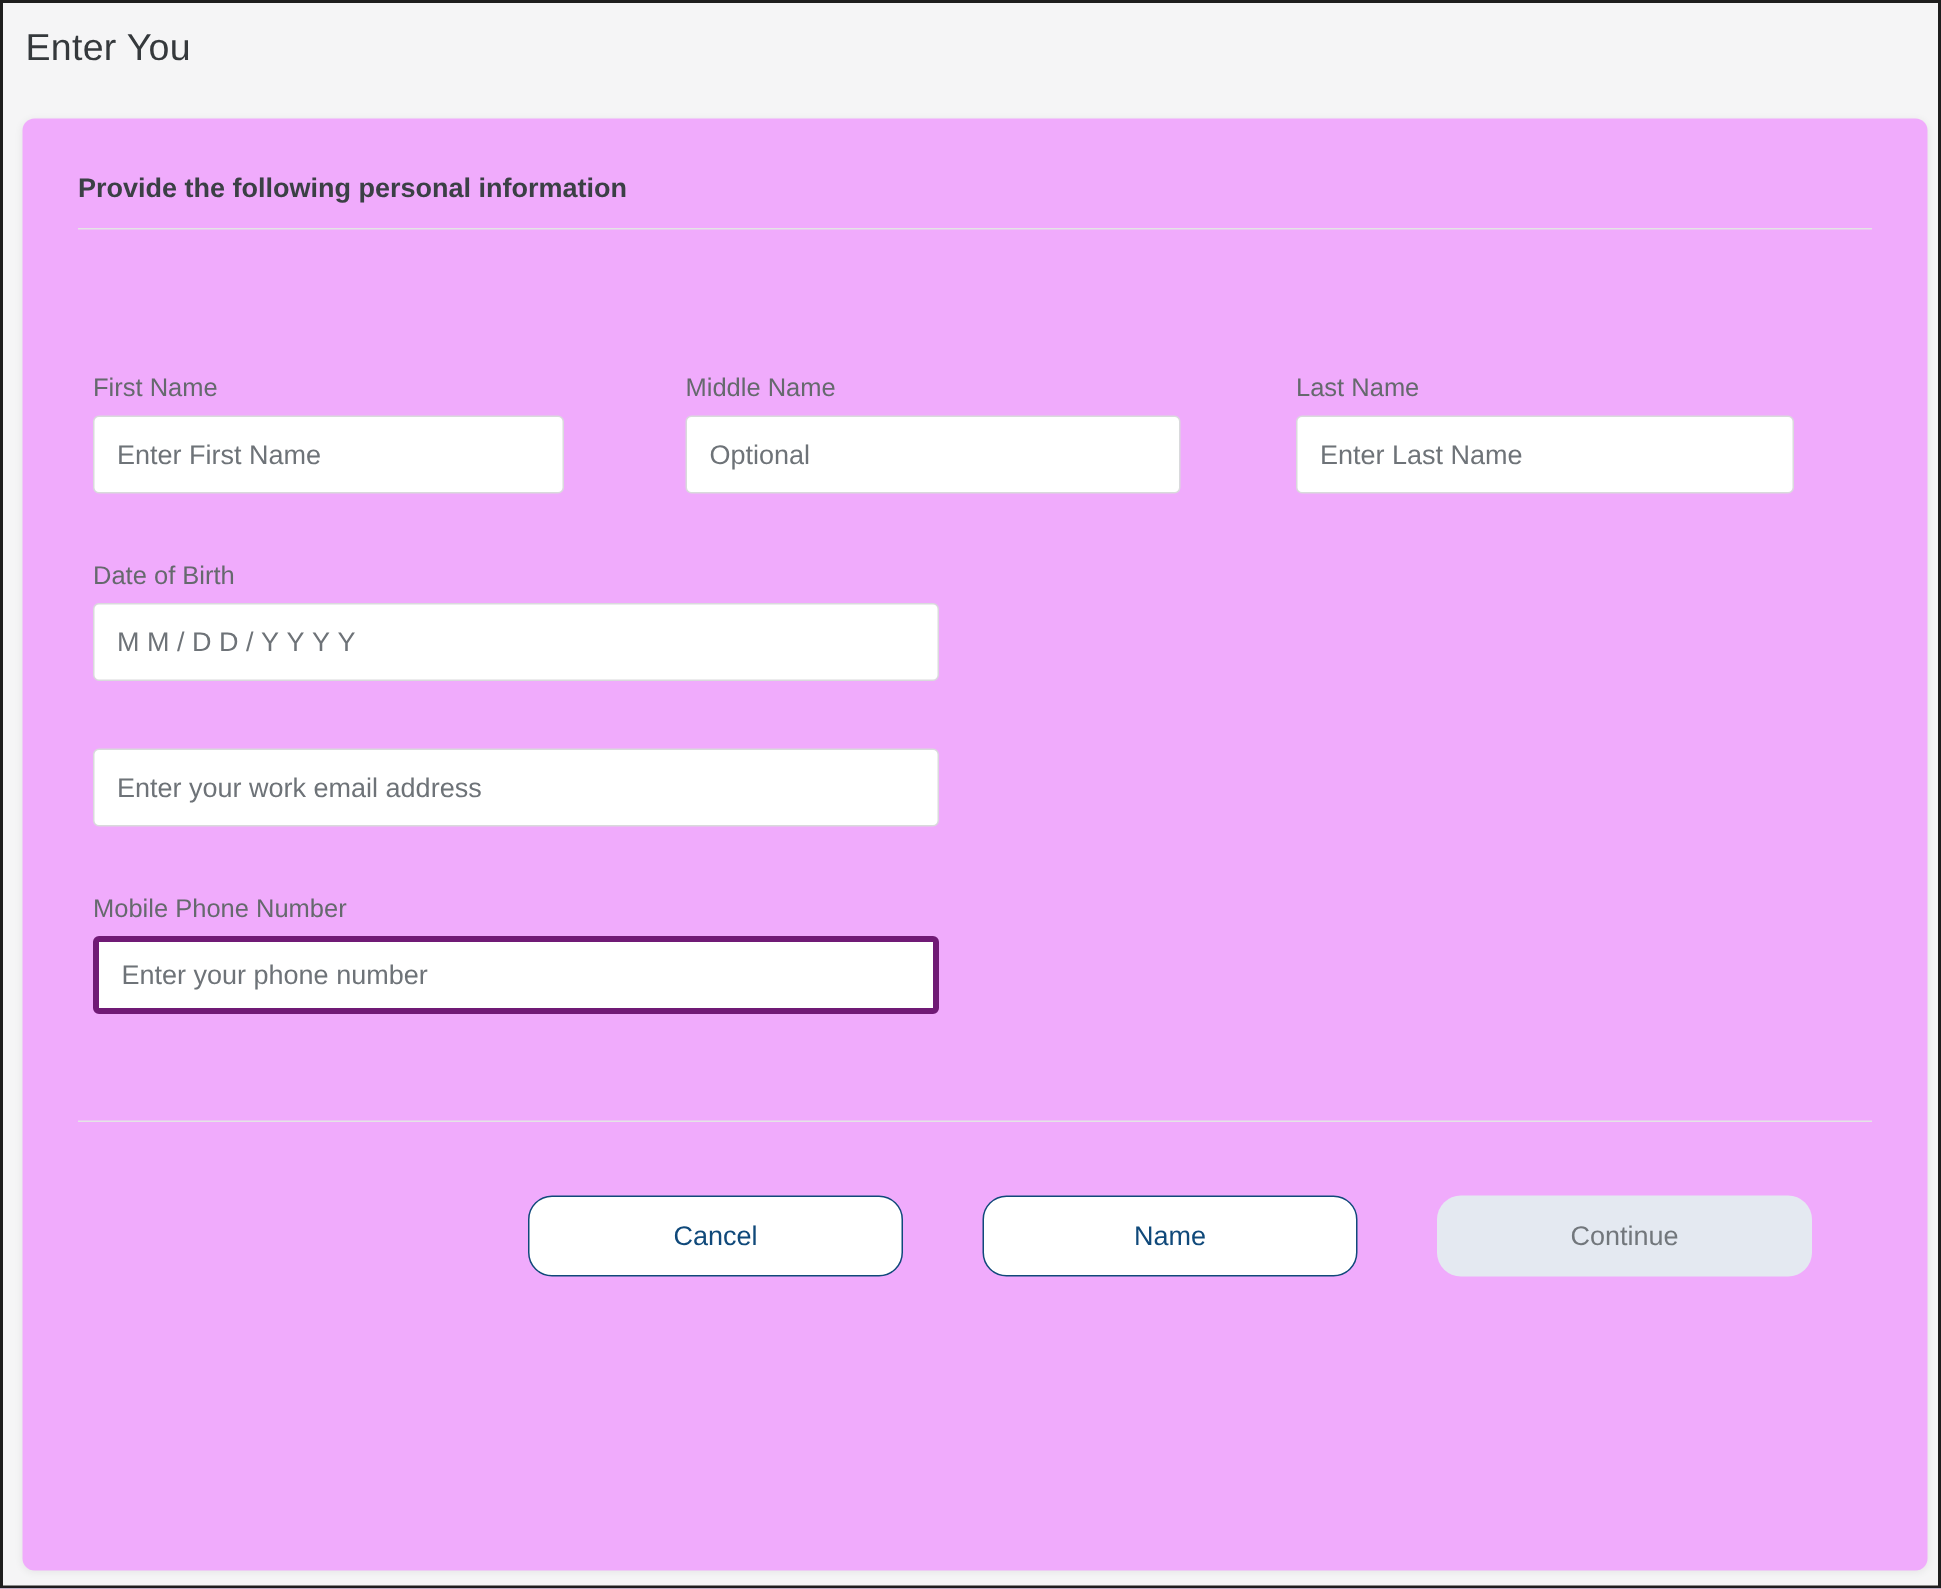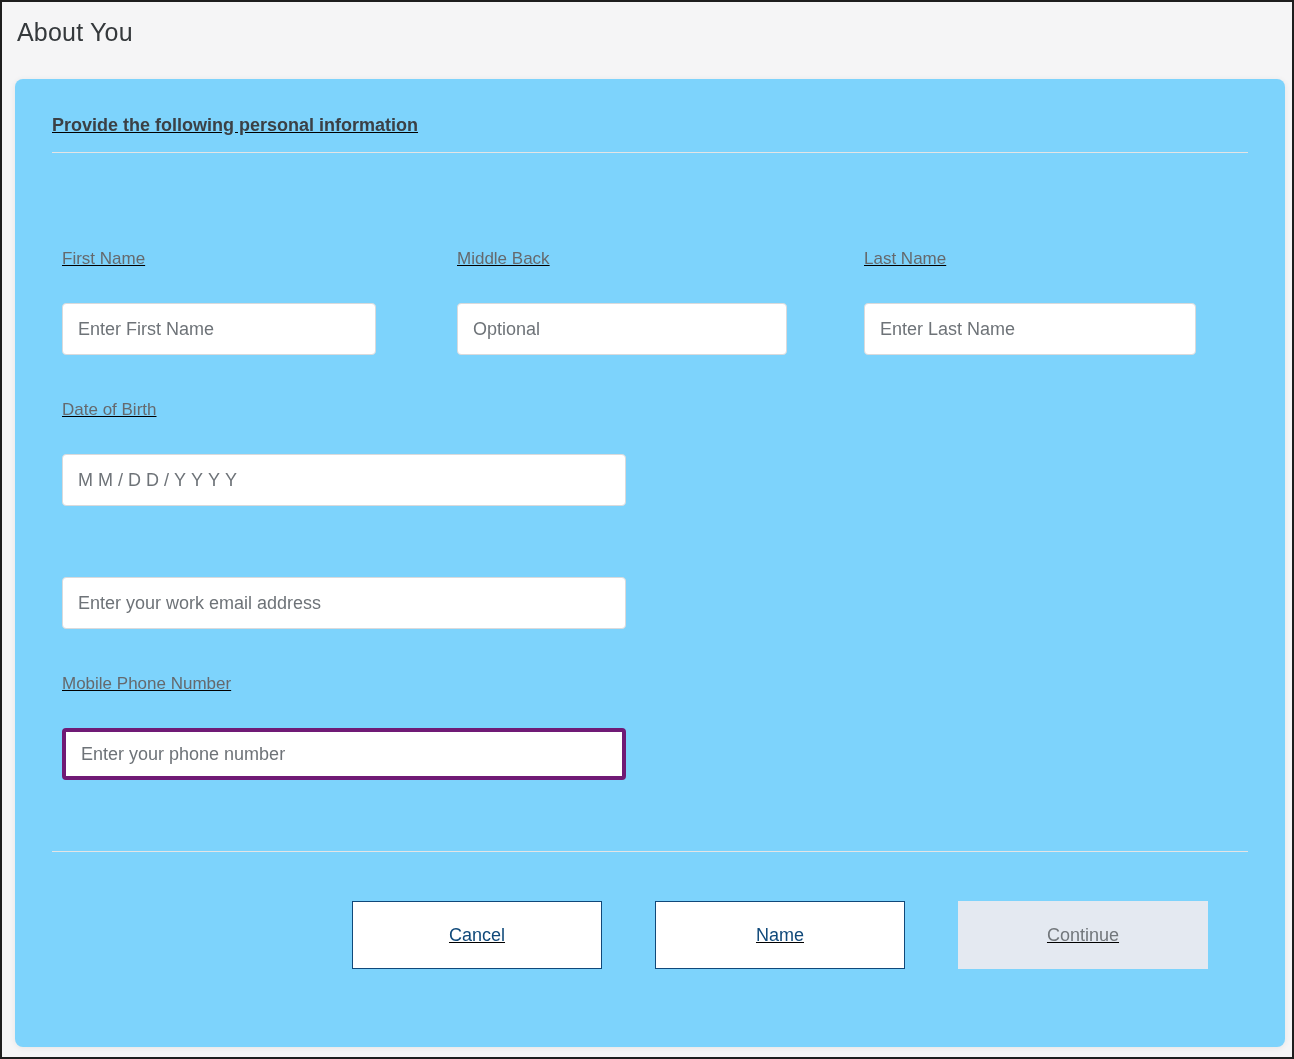--- a/index.html
+++ b/index.html
@@ -24,25 +24,24 @@
     margin: 0;
     font-size: 25px;
     font-weight: 400;
     color: #35393c;
     letter-spacing: 0.2px;
   }
   
   .card {
     margin: 0 7px 0 13px;
     height: 968px;
-    background: #7dd3fc;
+    background: #f0abfc;
     border-radius: 8px;
     box-shadow: 0 1px 6px rgba(0,0,0,0.07);
     padding: 35px 37px 0 37px;
-    text-decoration: underline;
   }
   .card-heading {
     margin: 0 0 16px 0;
     font-size: 18px;
     font-weight: 700;
     color: #3b4045;
     line-height: 22px;
   }
   .divider {
     height: 1px;
@@ -71,41 +70,40 @@
     width: 100%;
     height: 52px;
     border: 1px solid #d9dadc;
     border-radius: 4px;
     padding: 0 15px;
     font-size: 18px;
     font-family: inherit;
     color: #3b4045;
     background: #ffffff;
     outline: none;
-    margin-top: 26px;
   }
   .text-input::placeholder { color: #6e7378; opacity: 1; }
   .text-input.dob::placeholder { letter-spacing: 5px; }
   .text-input.error { border: 4px solid #701a75; }
   
   .footer-divider {
     height: 1px;
     background: #e4e4e5;
     margin-top: 71px;
   }
   .footer {
     display: flex;
     gap: 53px;
     margin-top: 49px;
     padding-left: 300px;
   }
   .btn {
     width: 250px;
-    height: 68px;
-    border-radius: 0;
+    height: 54px;
+    border-radius: 16px;
     font-size: 18px;
     font-family: inherit;
     cursor: pointer;
   }
   .btn-outline {
     background: #ffffff;
     border: 1px solid #10497a;
     color: #10497a;
   }
   .btn-disabled {
@@ -114,37 +112,37 @@
     color: #72777c;
     cursor: default;
   }
 </style>
 </head>
 <body>
 
 <div class="viewport">
 
   <div class="topbar">
-    <h1 class="page-title">About You</h1>
+    <h1 class="page-title">Enter You</h1>
   </div>
 
   <div class="card">
 
     <h2 class="card-heading">Provide the following personal information</h2>
     <div class="divider"></div>
 
     <div class="form">
 
       <div class="row">
         <div class="field-a">
           <label class="field-label">First Name</label>
           <input type="text" class="text-input" placeholder="Enter First Name" style="">
         </div>
         <div class="field-b">
-          <label class="field-label">Middle Back</label>
+          <label class="field-label">Middle Name</label>
           <input type="text" class="text-input" placeholder="Optional" style="">
         </div>
         <div class="field-c">
           <label class="field-label">Last Name</label>
           <input type="text" class="text-input" placeholder="Enter Last Name" style="">
         </div>
       </div>
 
       <div class="field-wide">
         <label class="field-label">Date of Birth</label>

